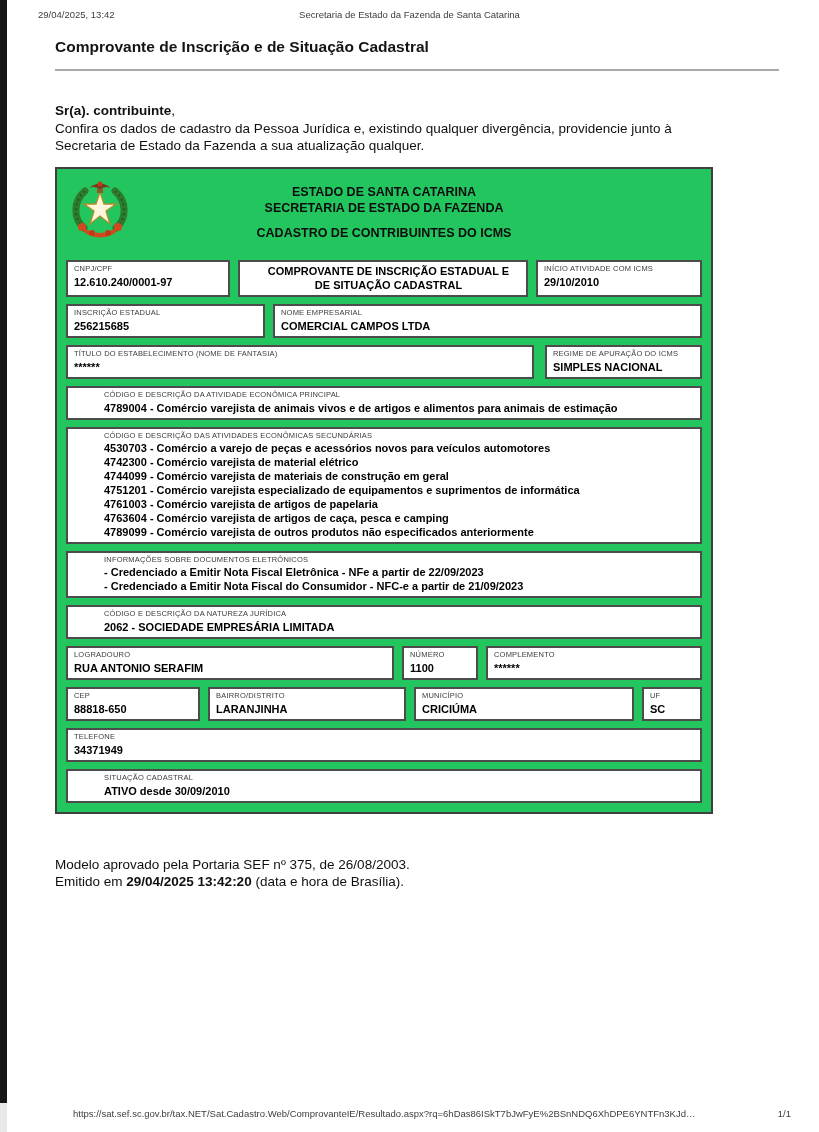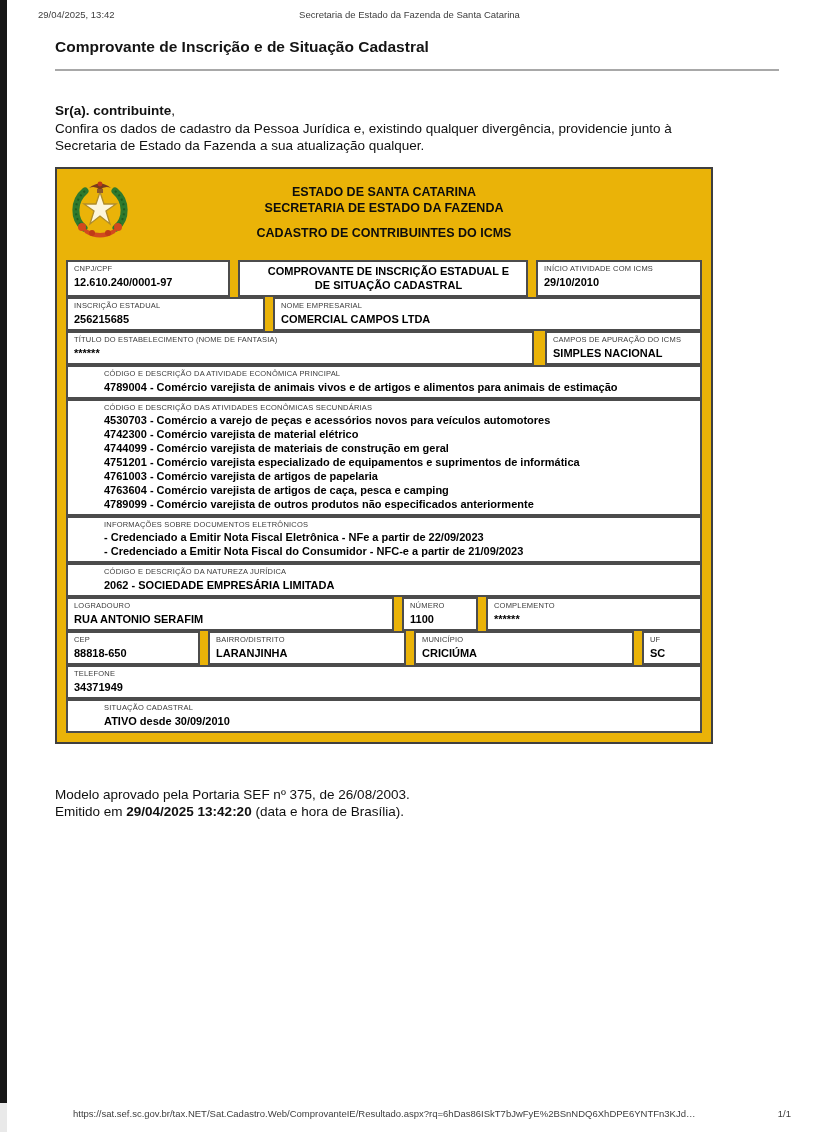--- a/index.html
+++ b/index.html
@@ -21,27 +21,27 @@
   .pf-page{flex:0 0 auto;}
 
   .content{padding:32px 40px 0 55px;margin-top:6px;}
   .page-title{font-size:15.5px;font-weight:bold;color:#141414;}
   .title-rule{margin-top:13px;border-top:2px solid #a8a8a8;height:0;}
 
   .intro{margin-top:31px;font-size:13.5px;line-height:17.5px;color:#101010;}
   .intro .b{font-weight:bold;}
 
   
-  .cert{margin-top:12px;width:644px;border:2px solid #3f3f3f;background:#eab308;padding:5px;}
+  .cert{margin-top:12px;width:644px;border:2px solid #3f3f3f;background:#22c55e;padding:5px;}
   .cert-header{position:relative;height:84px;}
   .cert-logo{position:absolute;left:6px;top:4px;width:64px;height:62px;}
   .cert-org{text-align:center;padding-top:10px;font-weight:bold;font-size:12.5px;line-height:16px;color:#0d0d0d;}
   .cert-org .org3{margin-top:9px;}
 
-  .fields{padding:2px 4px 4px;display:flex;flex-direction:column;gap:0;}
+  .fields{padding:2px 4px 4px;display:flex;flex-direction:column;gap:7px;}
   .frow{display:flex;gap:8px;}
   .fbox{border:2px solid #4c4c4c;padding:2px 6px 3px;background:#fff;min-width:0;}
   .flabel{font-size:7.5px;color:#3a3a3a;letter-spacing:.2px;line-height:10px;}
   .fvalue{font-size:11px;font-weight:bold;color:#000;line-height:14px;margin-top:1px;white-space:nowrap;}
   .fline{font-size:11px;font-weight:bold;color:#000;line-height:14px;}
   .fline:first-of-type{margin-top:1px;}
 
   .cell-cnpj{flex:0 0 148px;}
   .cell-doctitle{flex:1;display:flex;flex-direction:column;justify-content:center;text-align:center;padding-left:17px;}
   .cell-doctitle .dt{font-size:11px;font-weight:bold;line-height:14px;}
@@ -137,21 +137,21 @@
           <div class="fvalue">COMERCIAL CAMPOS LTDA</div>
         </div>
       </div>
 
       <div class="frow row-titulo">
         <div class="fbox cell-titulo">
           <div class="flabel">TÍTULO DO ESTABELECIMENTO (NOME DE FANTASIA)</div>
           <div class="fvalue">******</div>
         </div>
         <div class="fbox cell-regime">
-          <div class="flabel">CAMPOS DE APURAÇÃO DO ICMS</div>
+          <div class="flabel">REGIME DE APURAÇÃO DO ICMS</div>
           <div class="fvalue">SIMPLES NACIONAL</div>
         </div>
       </div>
 
       <div class="frow">
         <div class="fbox cell-wide">
           <div class="flabel">CÓDIGO E DESCRIÇÃO DA ATIVIDADE ECONÔMICA PRINCIPAL</div>
           <div class="fvalue">4789004 - Comércio varejista de animais vivos e de artigos e alimentos para animais de estimação</div>
         </div>
       </div>

